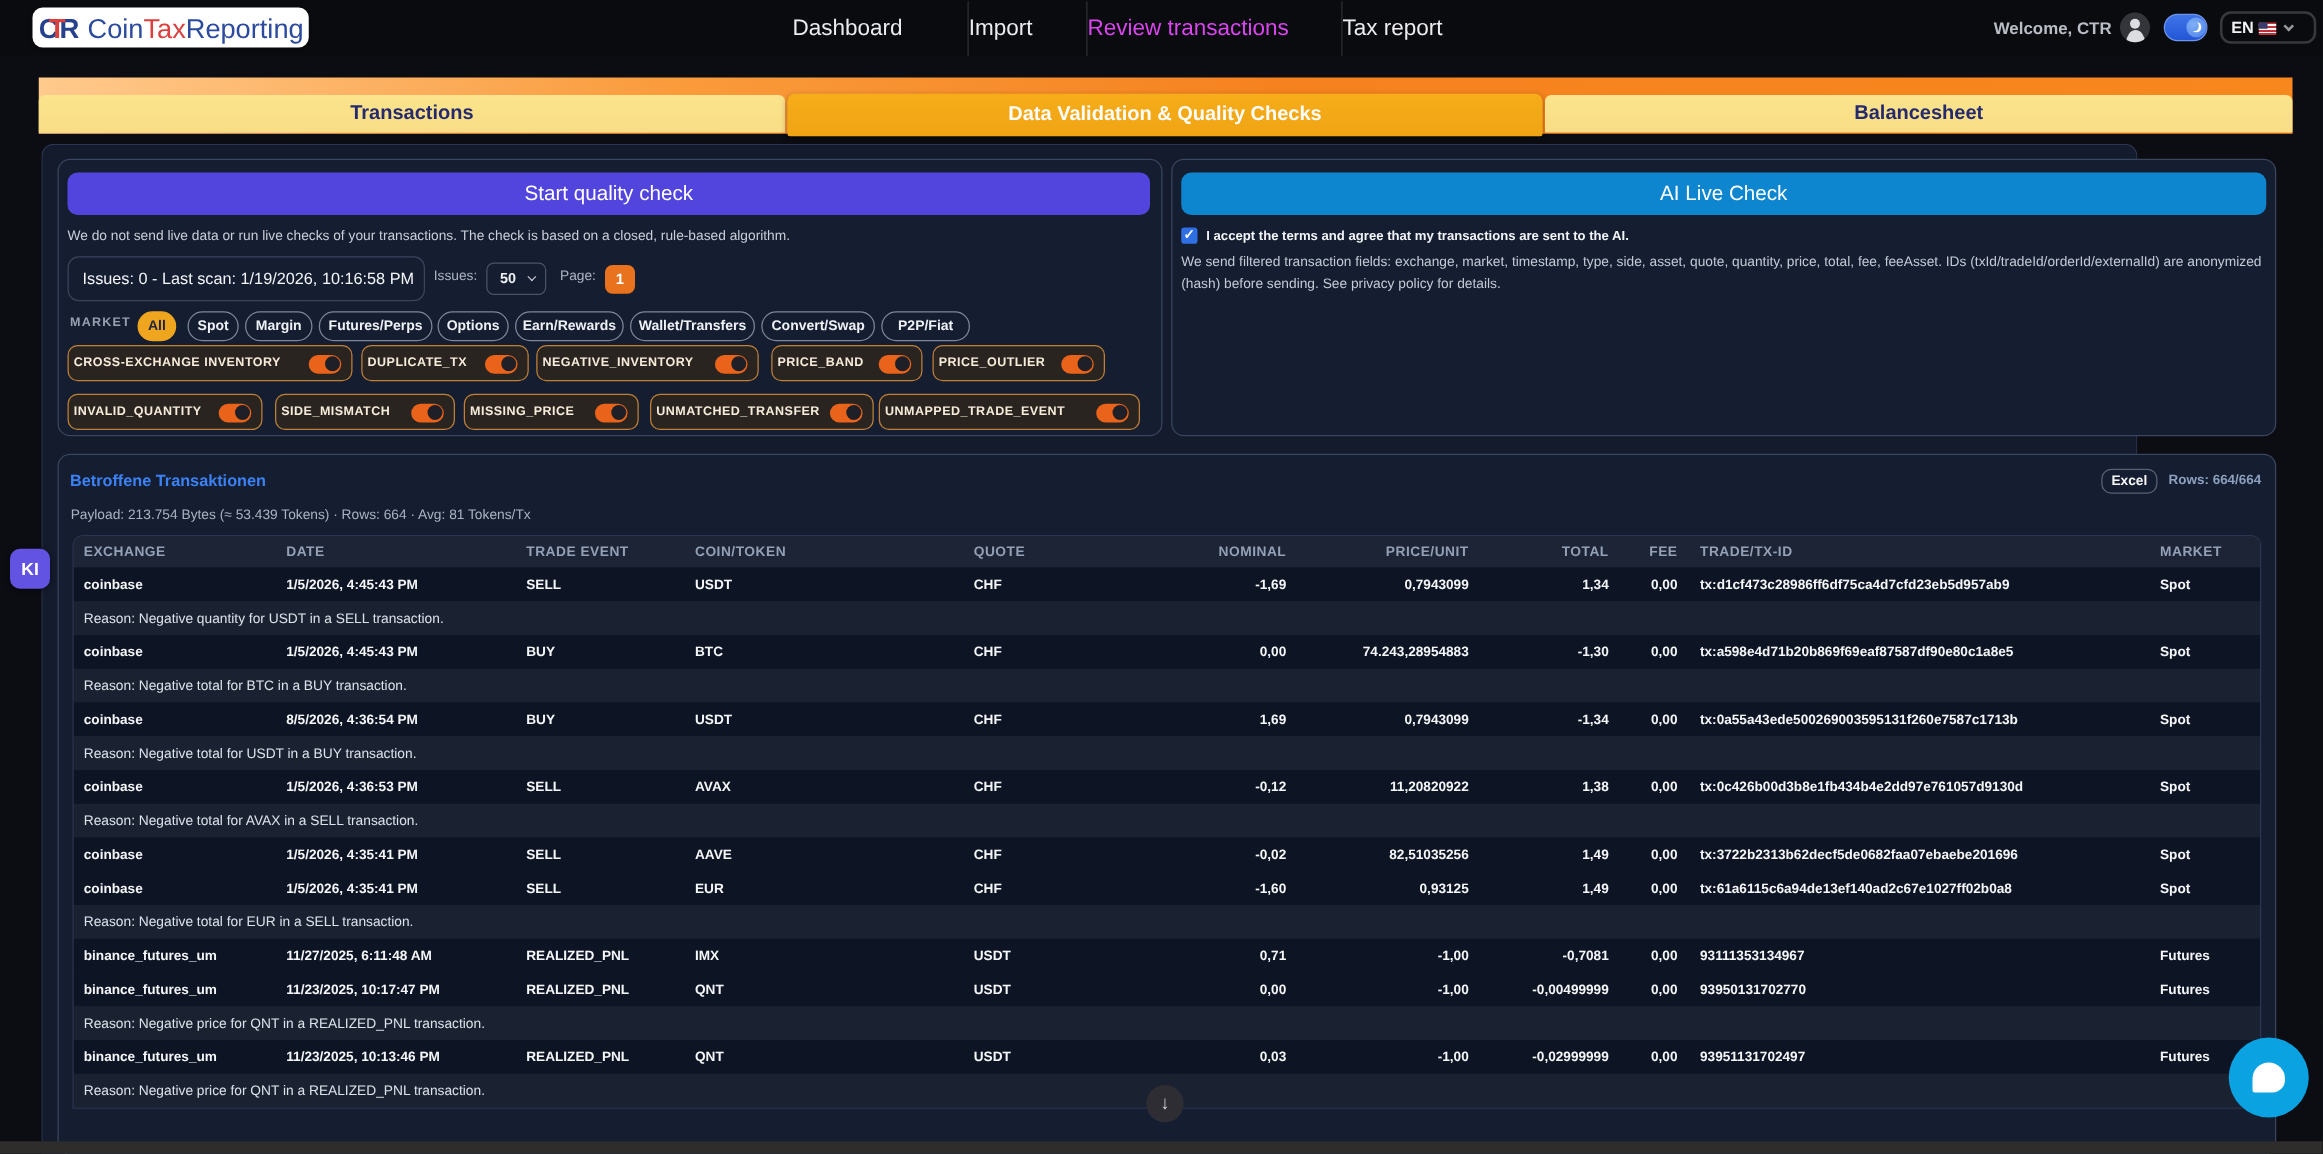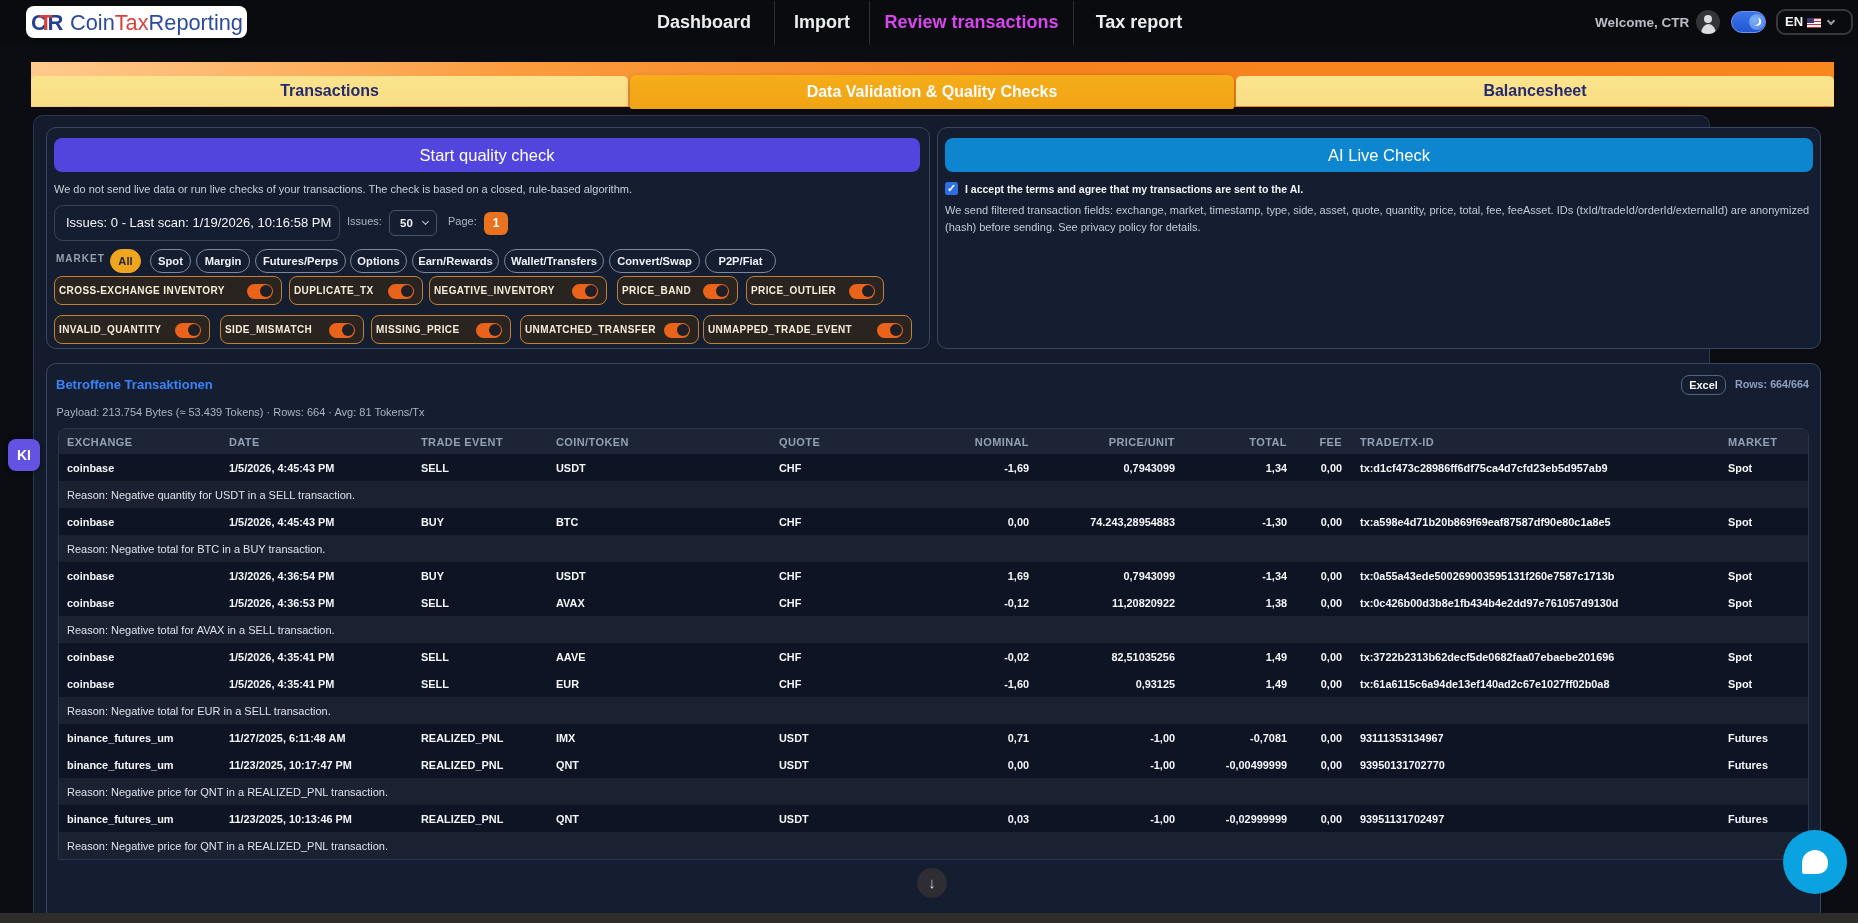--- a/index.html
+++ b/index.html
@@ -1,21 +1,21 @@
 <!DOCTYPE html>
 <html><head><meta charset="utf-8"><title>CoinTaxReporting</title><style>
 *{margin:0;padding:0;box-sizing:border-box}
 html,body{width:1858px;height:923px;overflow:hidden;background:#0c0d12;font-family:"Liberation Sans",sans-serif}
 #nav{position:absolute;left:0;top:0;width:1858px;height:45px;background:#0a0b0e}
 #logo{position:absolute;left:26px;top:6px;width:221px;height:32px;background:#fff;border-radius:8px;box-shadow:0 1px 3px rgba(0,0,0,.4)}
 #logo .mono{position:absolute;left:5px;top:2px;width:38px;height:28px}
 #logo .lt{position:absolute;left:44px;top:3.5px;font-size:21.75px;color:#2c4b9e;white-space:nowrap}
 #logo .lt b{font-weight:400;color:#d9413f}
 #navlinks{position:absolute;left:634px;top:0;height:45px;display:flex;align-items:center}
-#navlinks .nl{font-size:18px;font-weight:bold;color:#ececef;text-align:center;line-height:45px}
+#navlinks .nl{font-size:18px;font-weight:normal;color:#ececef;text-align:left;line-height:45px}
 #navlinks .sep{width:1px;height:44px;background:#2e2f36}
 #navlinks .act{color:#d946ef}
 #welcome{position:absolute;left:1595px;top:0;line-height:45px;font-size:13.5px;font-weight:bold;color:#b9bdc6}
 #avatar{position:absolute;left:1696px;top:10px;width:24px;height:24px;border-radius:50%;background:#33353b;overflow:hidden}
 #avatar .hd{position:absolute;left:8px;top:4.5px;width:8px;height:8px;border-radius:50%;background:#dcdde0}
 #avatar .bd{position:absolute;left:4.5px;top:14px;width:15px;height:10px;border-radius:50% 50% 0 0/100% 100% 0 0;background:#dcdde0}
 #toggle{position:absolute;left:1731px;top:11px;width:35px;height:22px;border-radius:11px;background:linear-gradient(180deg,#3f74e8,#2256d6);border:1px solid #6d95ec}
 #toggle .kn{position:absolute;left:17px;top:2px;width:16px;height:16px;border-radius:50%;background:radial-gradient(circle at 35% 35%,#7fb0f5,#4a7ee8)}
 #toggle .mn{position:absolute;left:2px;top:3px;width:7.5px;height:7.5px;border-radius:50%;box-shadow:2px .8px 0 0 #fff}
 #lang{position:absolute;left:1776px;top:9px;width:77px;height:26px;border:2px solid #38393f;border-radius:9px}
@@ -210,30 +210,33 @@
           <div class="c8">-1,30</div>
           <div class="c9">0,00</div>
           <div class="c10">tx:a598e4d71b20b869f69eaf87587df90e80c1a8e5</div>
           <div class="c11">Spot</div>
         </div>
 <div class="re">
           <div class="rtx">Reason: Negative total for BTC in a BUY transaction.</div>
         </div>
 <div class="tr">
           <div class="c1">coinbase</div>
-          <div class="c2">1/3/2026, 4:36:54 PM</div>
+          <div class="c2">8/5/2026, 4:36:54 PM</div>
           <div class="c3">BUY</div>
           <div class="c4">USDT</div>
           <div class="c5">CHF</div>
           <div class="c6">1,69</div>
           <div class="c7">0,7943099</div>
           <div class="c8">-1,34</div>
           <div class="c9">0,00</div>
           <div class="c10">tx:0a55a43ede500269003595131f260e7587c1713b</div>
           <div class="c11">Spot</div>
+        </div>
+<div class="re">
+          <div class="rtx">Reason: Negative total for USDT in a BUY transaction.</div>
         </div>
 <div class="tr">
           <div class="c1">coinbase</div>
           <div class="c2">1/5/2026, 4:36:53 PM</div>
           <div class="c3">SELL</div>
           <div class="c4">AVAX</div>
           <div class="c5">CHF</div>
           <div class="c6">-0,12</div>
           <div class="c7">11,20820922</div>
           <div class="c8">1,38</div>

